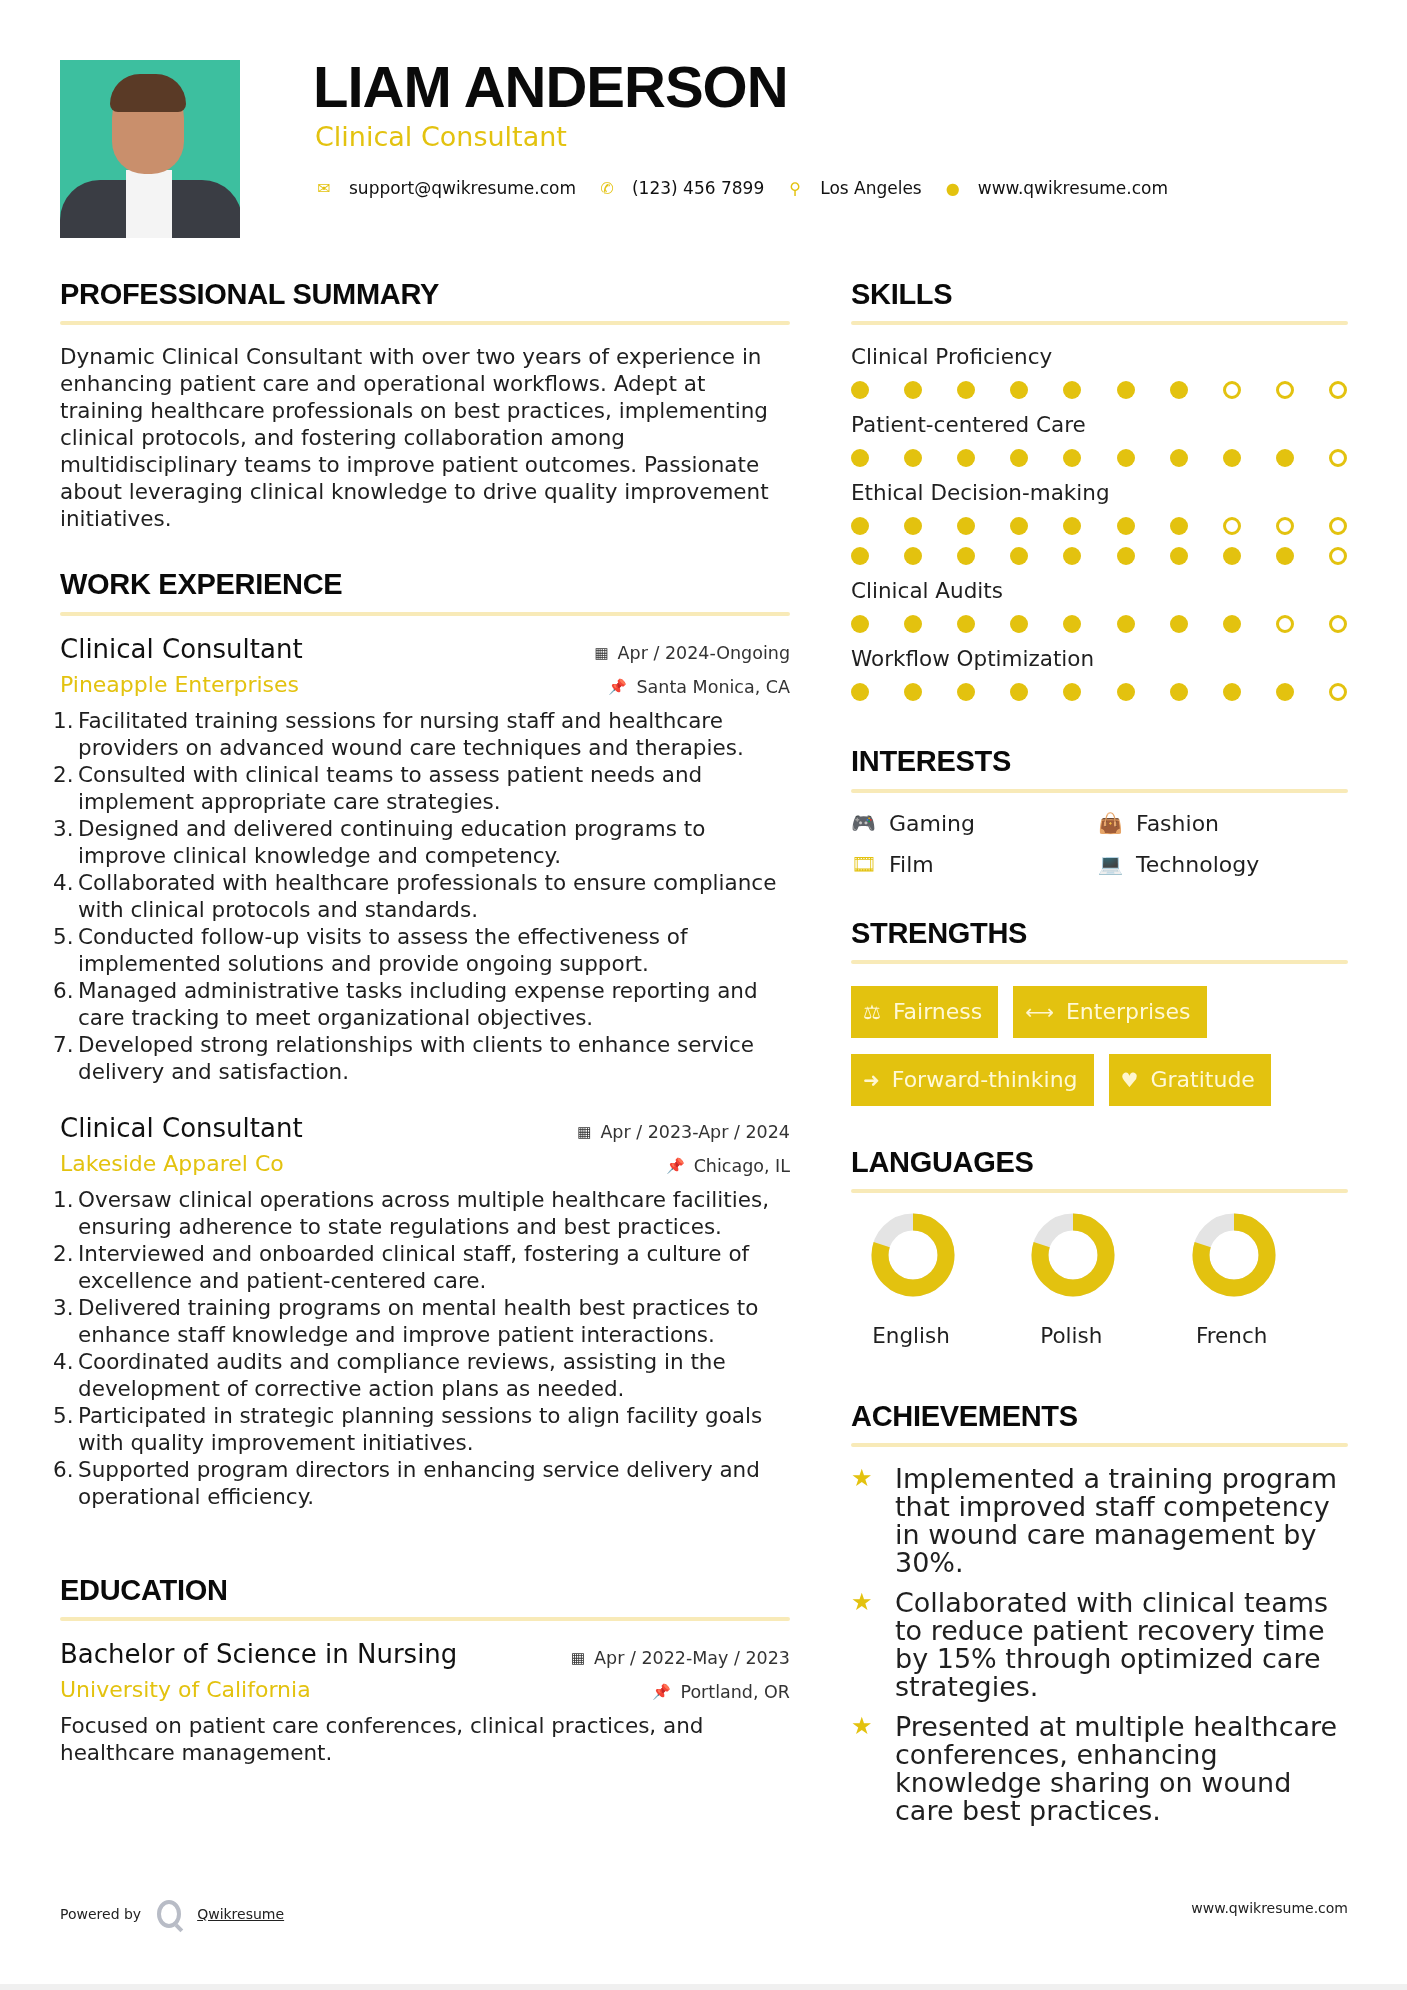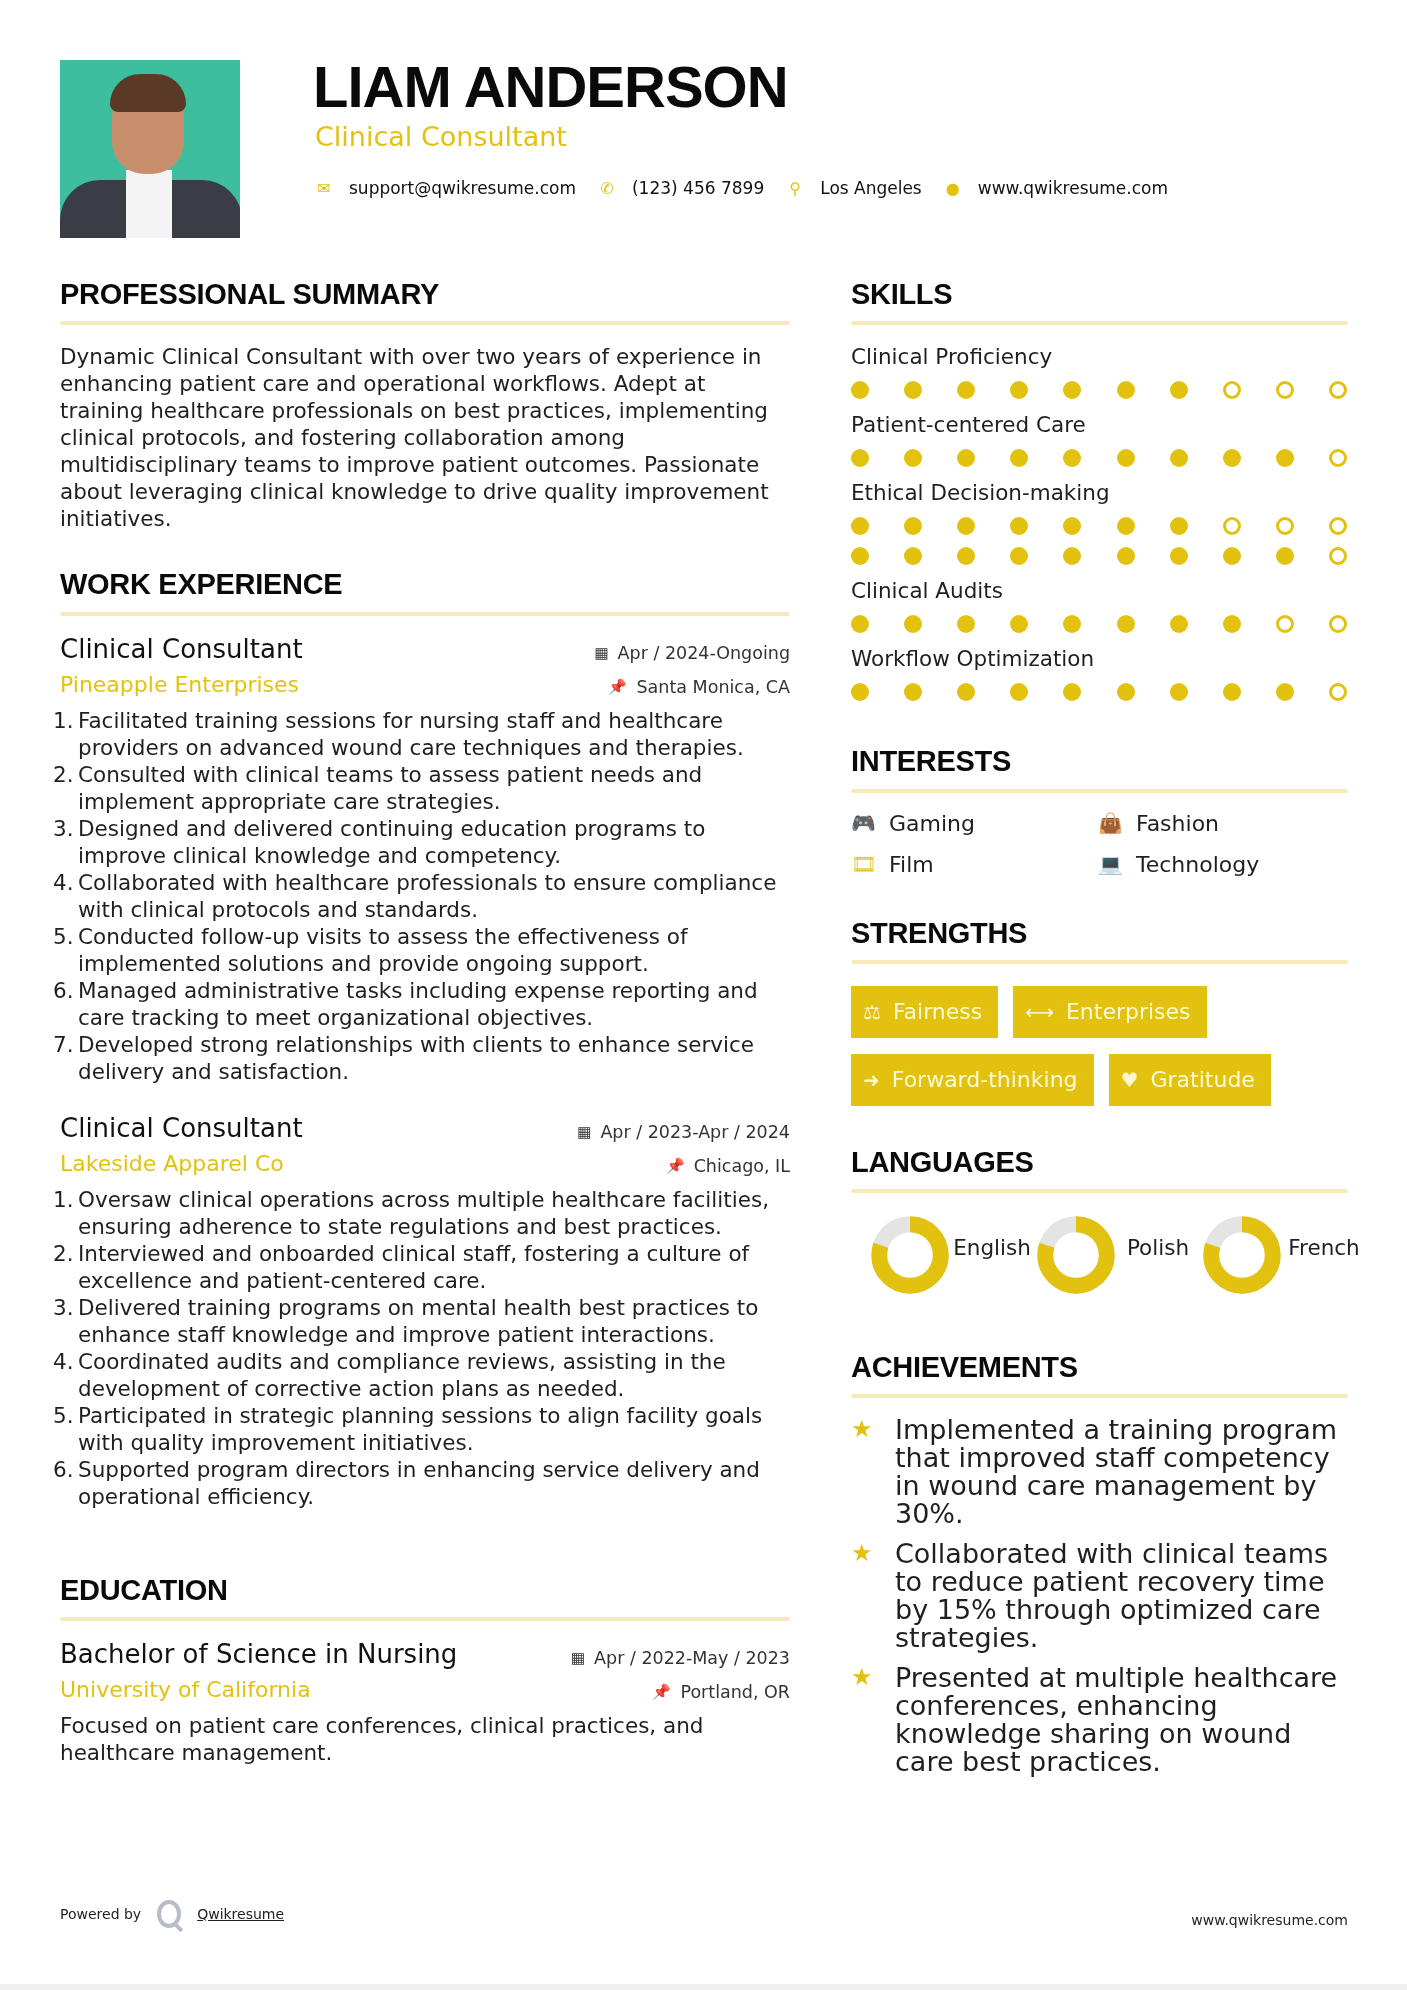--- a/index.html
+++ b/index.html
@@ -48,29 +48,29 @@
 
   .interests { display: grid; grid-template-columns: 247px 250px; row-gap: 16px; margin-top: 2px; }
   .interest { display: flex; align-items: center; font-size: 22px; color: #1f1f1f; }
   .interest .i-ico { width: 26px; color: #e3c20f; margin-right: 12px; font-size: 20px; text-align: center; }
 
   .strengths { display: flex; flex-wrap: wrap; gap: 16px 15px; margin-top: 0px; width: 460px; }
   .tag { background: #e3c20f; color: #fff9d6; font-size: 22px; height: 52px; padding: 0 16px 0 12px; display: flex; align-items: center; }
   .tag .t-ico { margin-right: 12px; font-size: 20px; color: #fff6cf; }
 
   .langs { display: flex; margin-top: 14px; margin-left: 16px; }
-  .lang { width: 166px; display: flex; flex-direction: row; align-items: flex-start; }
+  .lang { width: 166px; display: flex; flex-direction: column; align-items: flex-start; }
   .lang svg { display: block; margin-left: 2px; }
   .lang-name { font-size: 21.5px; color: #1f1f1f; margin-top: 24px; width: 88px; text-align: center; }
 
   .ach { display: flex; margin-bottom: 12px; }
   .ach .a-ico { width: 44px; flex: none; color: #e3c20f; font-size: 24px; margin-top: -1px; }
   .ach .a-text { font-size: 27px; line-height: 28px; color: #1f1f1f; }
 
-  .footer { position: absolute; left: 60px; top: 1900px; width: 1288px; display: flex; justify-content: space-between; align-items: flex-end; font-size: 14px; color: #222; }
+  .footer { position: absolute; left: 60px; top: 1900px; width: 1288px; display: flex; justify-content: space-between; align-items: flex-start; font-size: 14px; color: #222; }
   .footer .pw { display: flex; align-items: center; }
   .footer .q-logo { width: 24px; height: 28px; border: 4px solid #b8bcc6; border-radius: 50%; margin: 0 16px 0 16px; position: relative; }
   .footer .q-logo:after { content: ""; position: absolute; right: -6px; bottom: -6px; width: 8px; height: 4px; background: #b8bcc6; transform: rotate(45deg); }
   .footer .brand { text-decoration: underline; }
   .page-edge { position: absolute; left: 0; top: 1984px; width: 1407px; height: 6px; background: #f0f0f0; }
 </style>
 </head>
 <body>
 
 <div class="photo">

